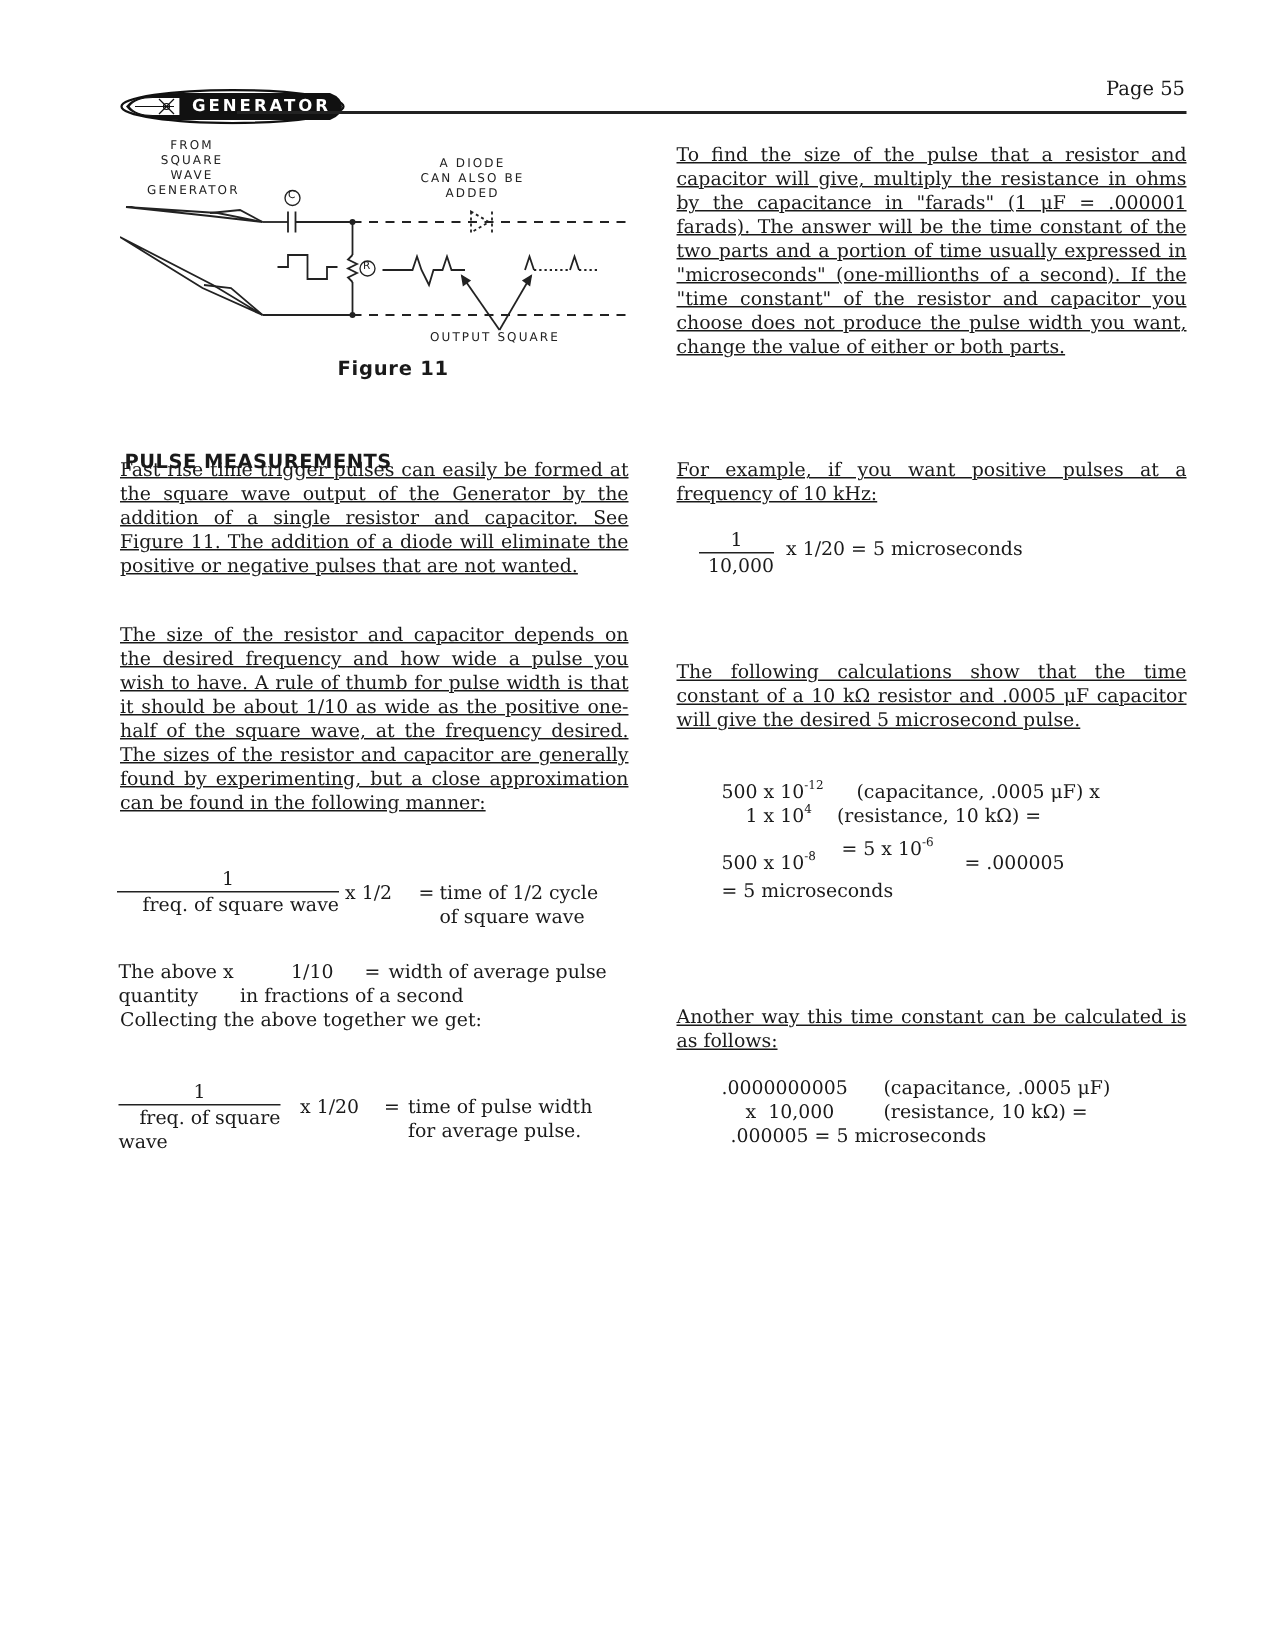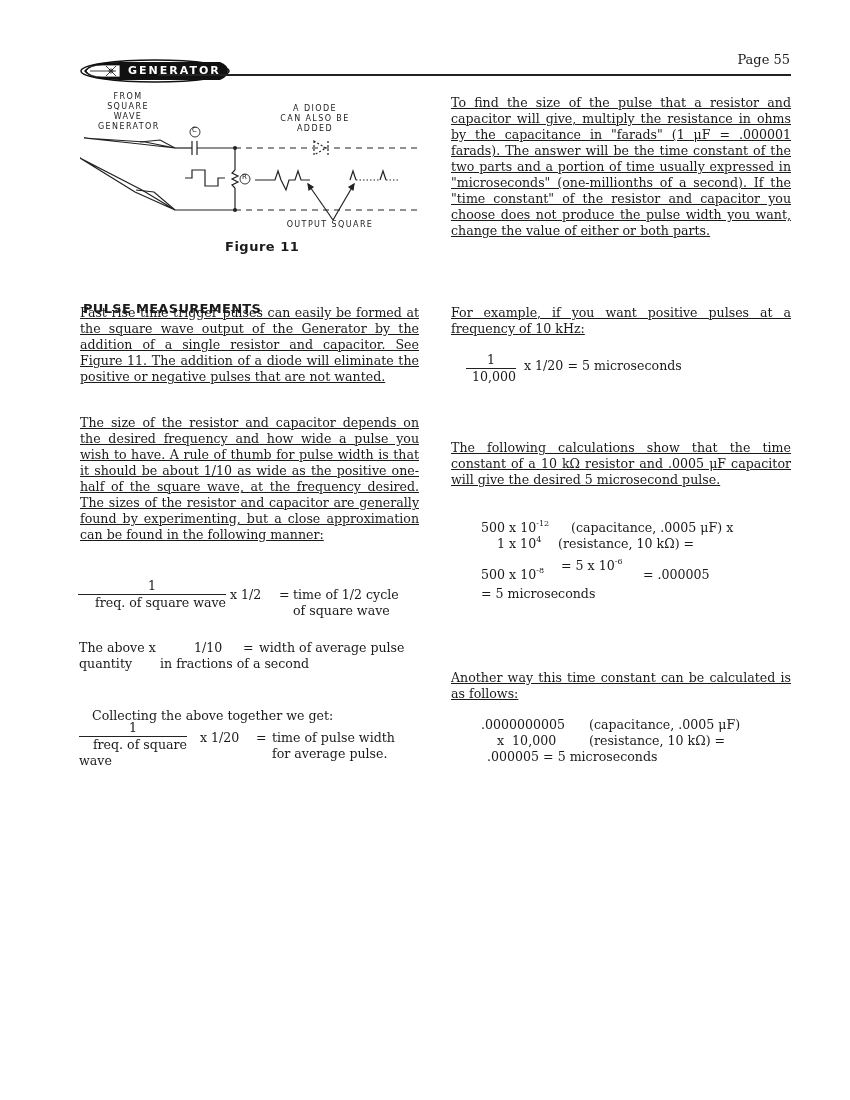--- a/index.html
+++ b/index.html
@@ -129,21 +129,21 @@
 
 <div class="abs serif" style="left:79px; top:640px; width:345px; height:34px;">
   <span class="abs" style="left:0; top:0;">The above x</span>
   <span class="abs" style="left:115px; top:0;">1/10</span>
   <span class="abs" style="left:164px; top:0;">=</span>
   <span class="abs" style="left:180px; top:0;">width of average pulse</span>
   <span class="abs" style="left:0; top:16px;">quantity</span>
   <span class="abs" style="left:81px; top:16px;">in fractions of a second</span>
 </div>
 
-<div class="abs serif col-left" style="top:708px;margin-left:12px;">Collecting the above together we get:</div>
+<div class="abs serif col-left" style="top:672px;">Collecting the above together we get:</div>
 
 <div class="abs serif" style="left:79px; top:720px; width:345px; height:50px;">
   <span class="abs frac" style="left:0; top:0; width:108px;">
     <span class="num">1</span>
     <span class="den" style="text-align:right;">freq. of square</span>
   </span>
   <span class="abs" style="left:0; top:33px;">wave</span>
   <span class="abs" style="left:121px; top:10px;">x 1/20</span>
   <span class="abs" style="left:177px; top:10px;">=</span>
   <span class="abs" style="left:193px; top:10px;">time of pulse width</span>

